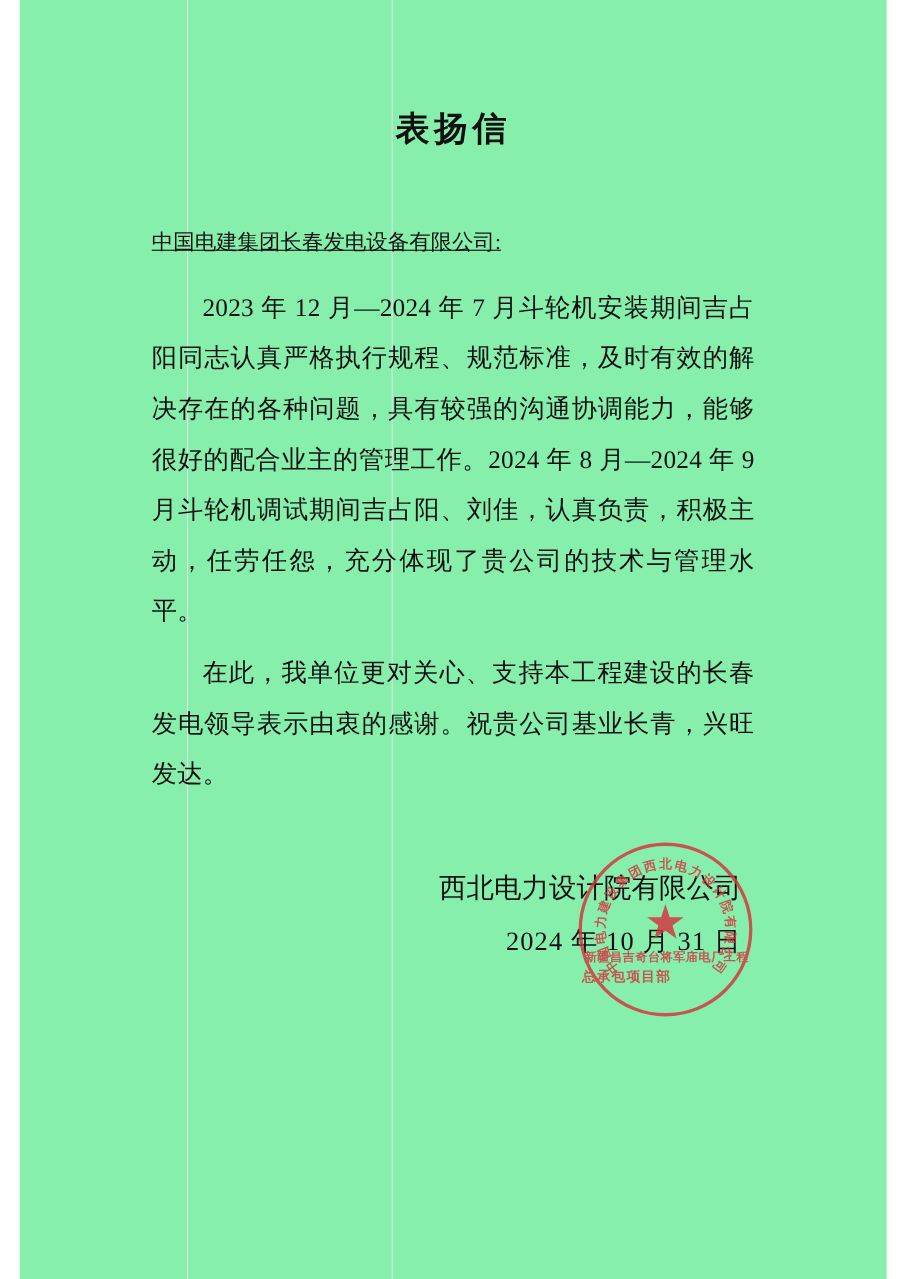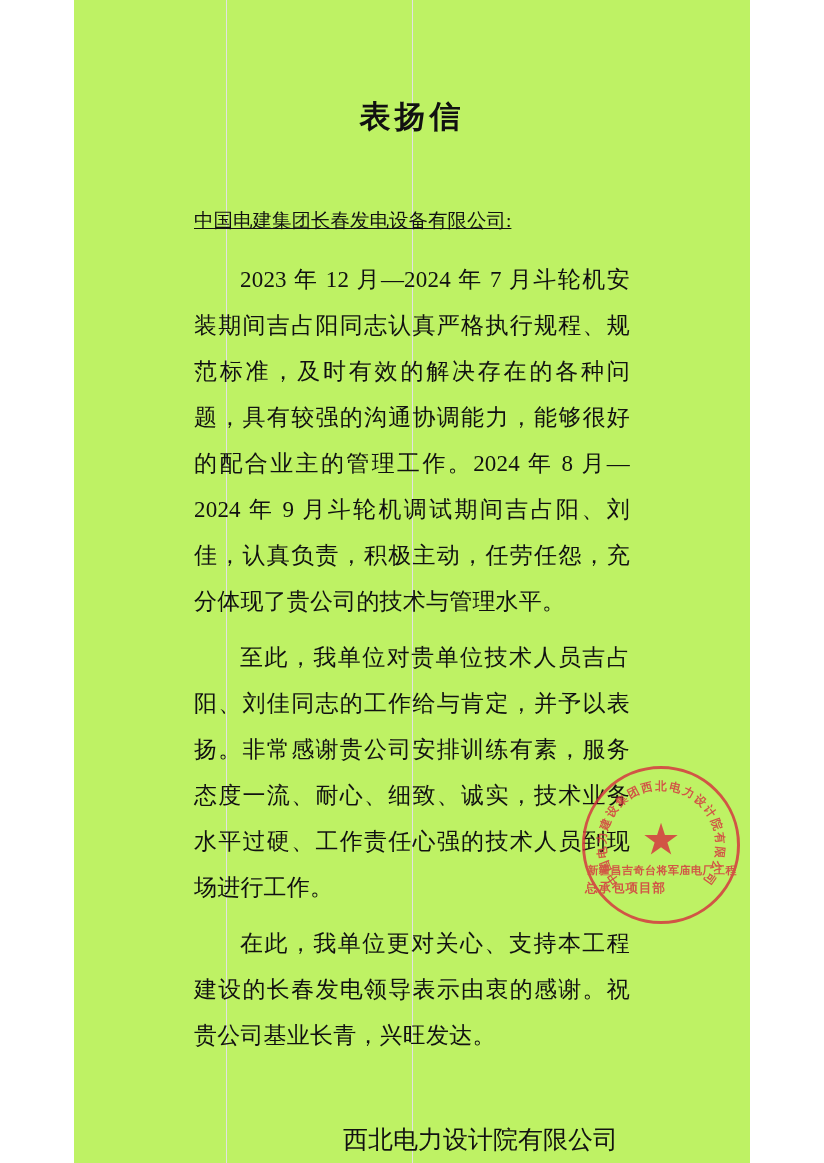--- a/index.html
+++ b/index.html
@@ -6,24 +6,24 @@
     margin: 0;
     padding: 0;
     background: #ffffff;
   }
   body {
     font-family: "Liberation Serif", "DejaVu Serif", serif;
     color: #1a1a1a;
   }
   .page {
     position: relative;
-    width: 676px;
+    width: 788px;
     height: 1163px;
     margin: 0 auto;
-    background: #bef264;
+    background: #86efac;
     overflow: hidden;
   }
   
   .fold-line {
     position: absolute;
     top: 0;
     bottom: 0;
     width: 1px;
     background: #e2e2e2;
   }
@@ -155,21 +155,20 @@
   <div class="fold-line fold-b"></div>
 
   <div class="doc-body">
 
     <h1 class="doc-title">表扬信</h1>
 
     <p class="salutation">中国电建集团长春发电设备有限公司:</p>
 
 
     <p class="para">2023 年 12 月—2024 年 7 月斗轮机安装期间吉占阳同志认真严格执行规程、规范标准，及时有效的解决存在的各种问题，具有较强的沟通协调能力，能够很好的配合业主的管理工作。2024 年 8 月—2024 年 9 月斗轮机调试期间吉占阳、刘佳，认真负责，积极主动，任劳任怨，充分体现了贵公司的技术与管理水平。</p>
-    <p class="para">至此，我单位对贵单位技术人员吉占阳、刘佳同志的工作给与肯定，并予以表扬。非常感谢贵公司安排训练有素，服务态度一流、耐心、细致、诚实，技术业务水平过硬、工作责任心强的技术人员到现场进行工作。</p>
     <p class="para">在此，我单位更对关心、支持本工程建设的长春发电领导表示由衷的感谢。祝贵公司基业长青，兴旺发达。</p>
 
     <div class="signature-block">
       <div class="sign-org">西北电力设计院有限公司</div>
       <div class="sign-date">2024 年 10 月 31 日</div>
     </div>
 
   </div>
 
   <div class="seal">

